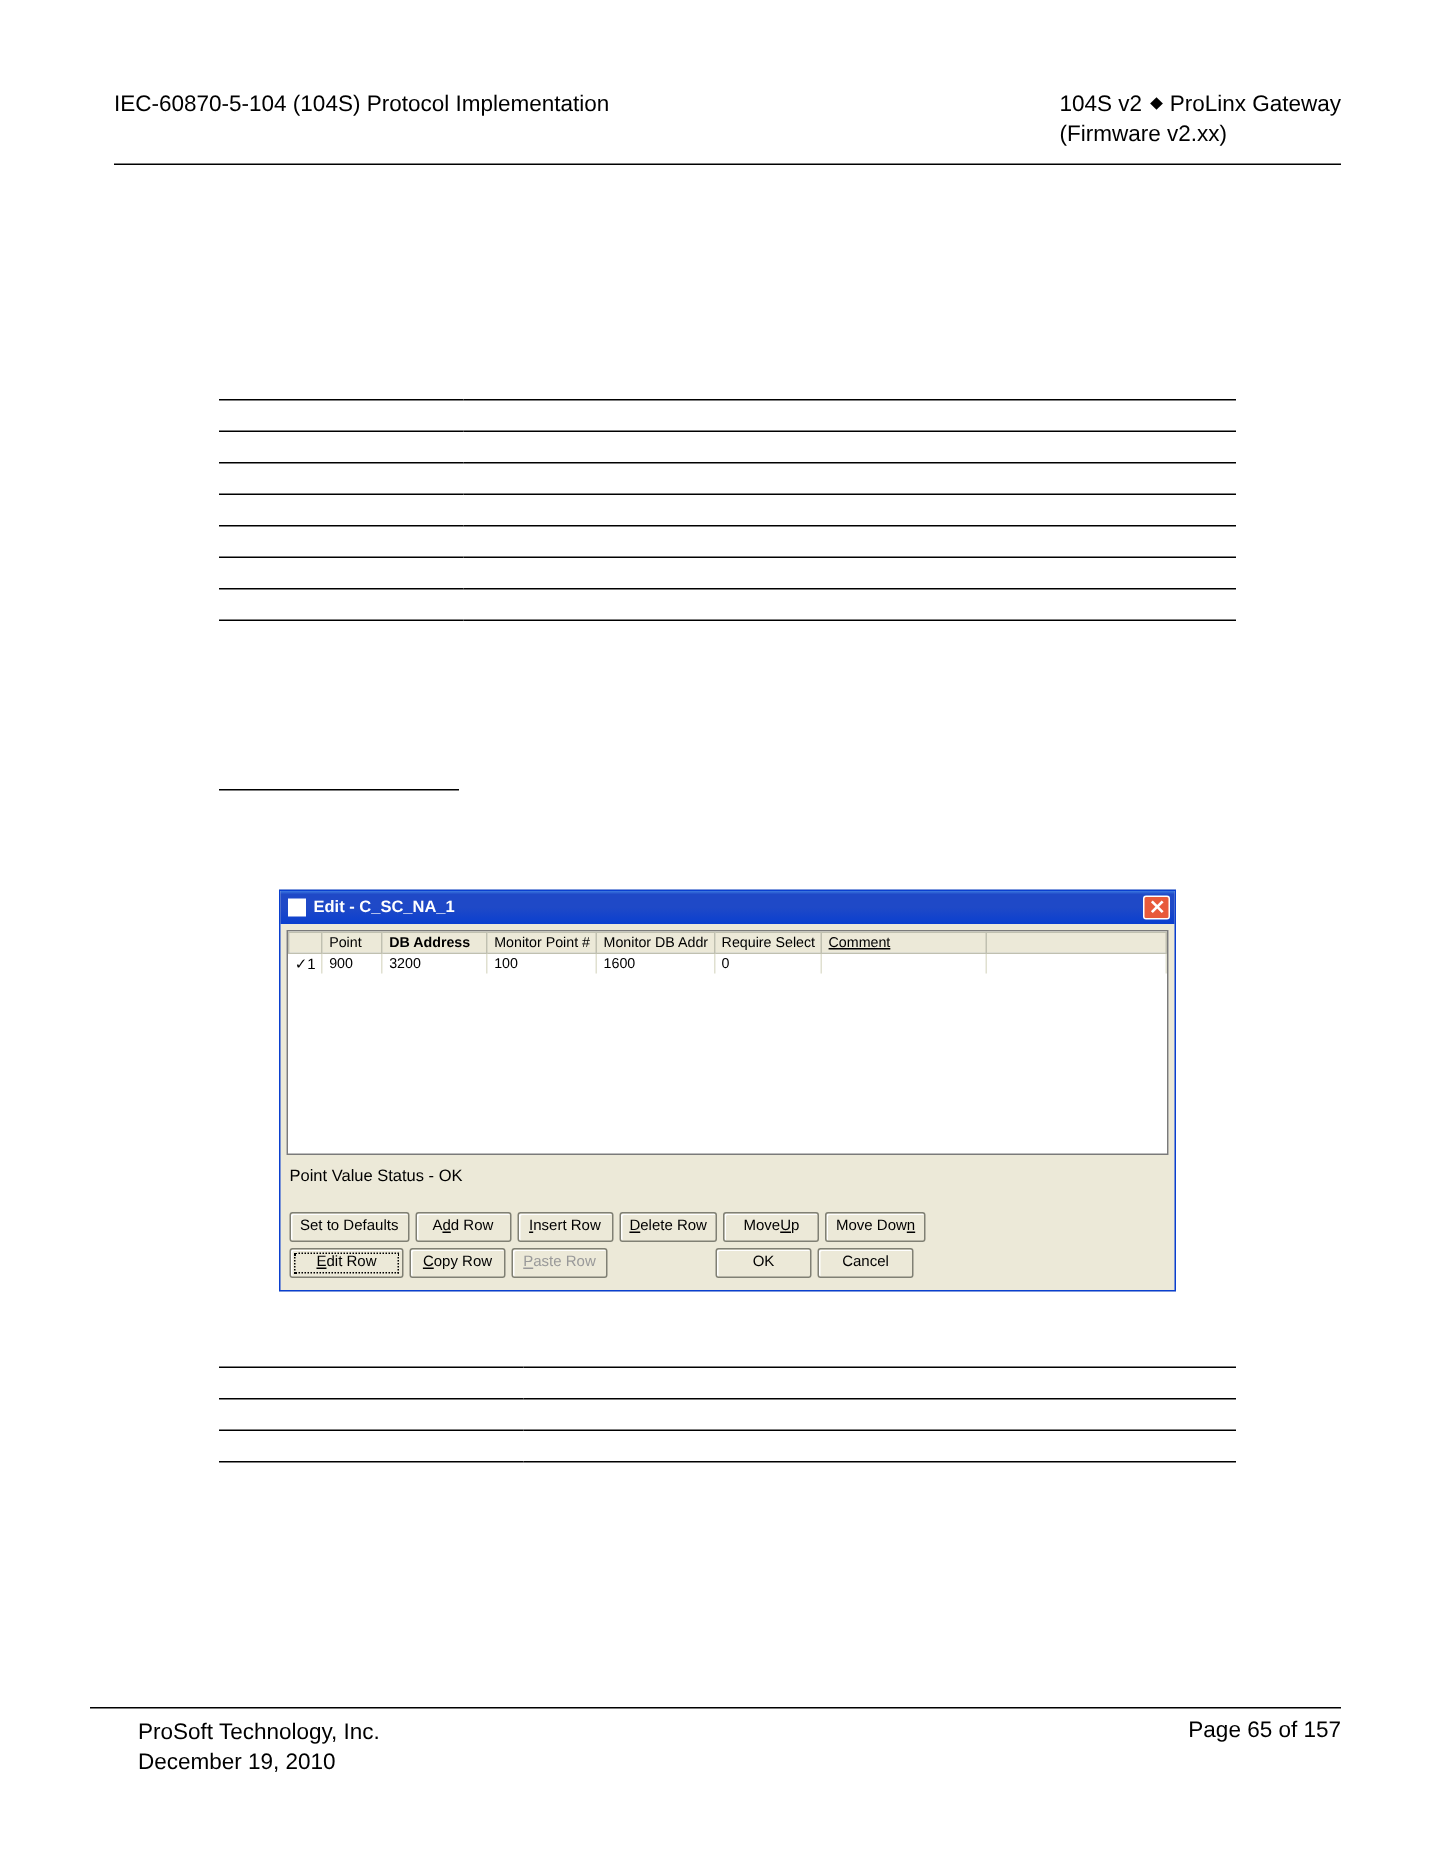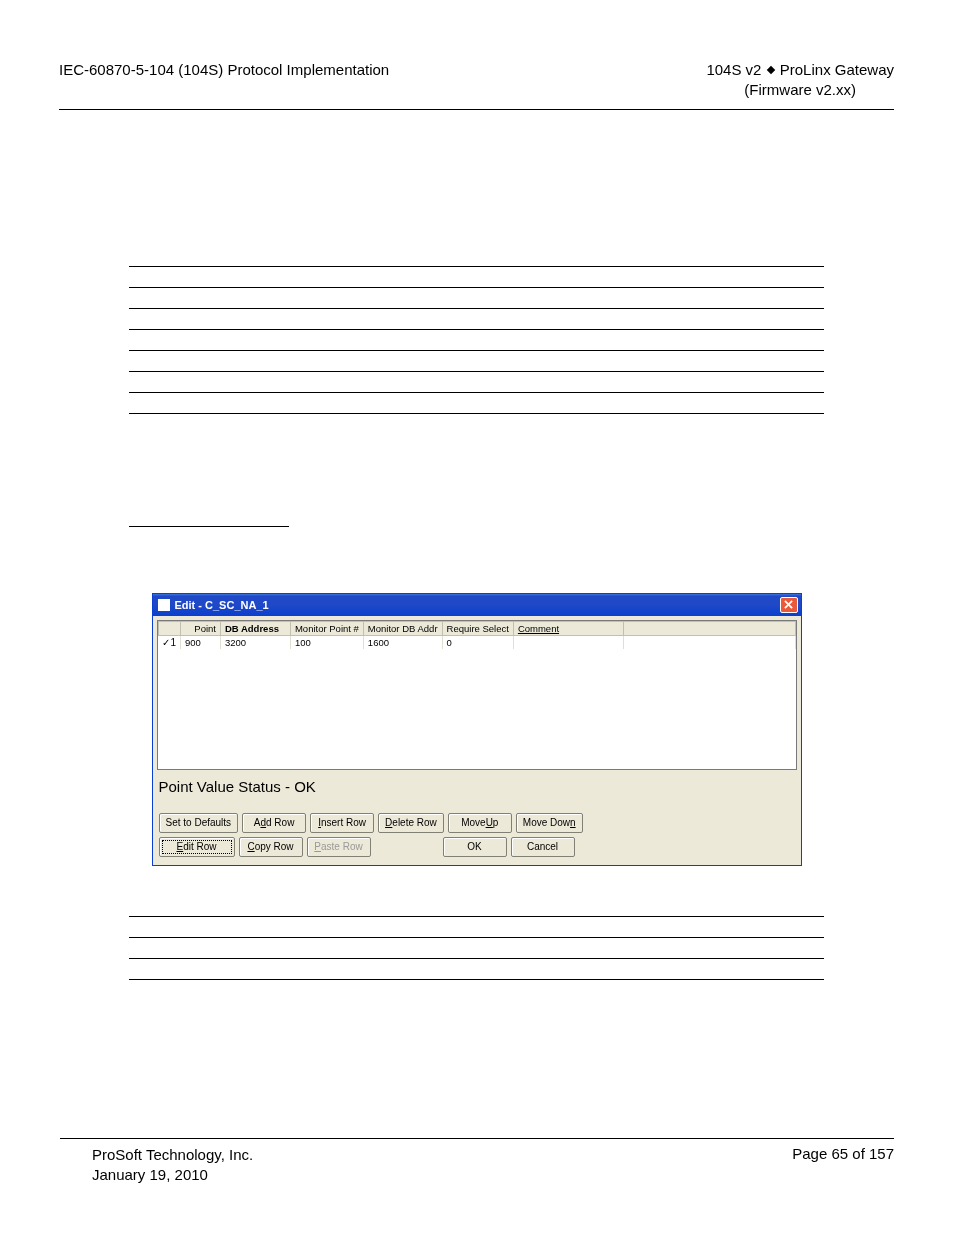--- a/index.html
+++ b/index.html
@@ -1,44 +1,44 @@
 <!DOCTYPE html>
 <html><head>
 <meta charset="utf-8">
 <style>
   * { box-sizing: border-box; margin: 0; padding: 0; }
   body { background: #fff; font-family: Arial, Helvetica, sans-serif; font-size: 14px; color: #000; }
-  .page { width: 954px; height: 1235px; margin: 0 auto; position: relative; padding: 60px 60px 40px 59px; }
+  .page { width: 954px; height: 1235px; margin: 0 auto; position: relative; padding: 60px 60px 40px 76px; }
   .hdr { display: flex; justify-content: space-between; align-items: flex-start; border-bottom: 1.5px solid #000; padding-bottom: 8px; margin-bottom: 40px; }
   .hdr-left { font-size: 15px; line-height: 1.35; }
-  .hdr-right { font-size: 15px; line-height: 1.35; text-align: center; margin-left: 24px; }
+  .hdr-right { font-size: 15px; line-height: 1.35; text-align: left; margin-left: 24px; }
   .diamond { display:inline-block; width:6px; height:6px; transform: rotate(45deg); background:#000; vertical-align: middle; margin:0 2px 3px 2px; }
   .body { padding: 0 70px; }
   .intro { margin-bottom: 20px; }
   .notes-tbl { width: 100%; border-collapse: collapse; margin-bottom: 30px; }
   .notes-tbl td { border-bottom: 1px solid #000; padding: 0; }
   .notes-tbl td.col-a { width: 24%; height:21px; }
   .notes-tbl td.col-b { width: 76%; }
   .section-head { font-size: 17px; font-weight: bold; font-style: italic; margin: 28px 0 4px 0; }
   .section-head .num { font-style: italic; font-weight: bold; margin-right: 16px; }
   .section-rule { border: none; border-bottom: 1px solid #000; width: 160px; margin-bottom: 14px; }
   .para { font-size: 14px; line-height: 1.35; margin-bottom: 14px; }
-  .screenshot-wrap { margin: 10px auto 30px auto; width: 650px; }
+  .screenshot-wrap { margin: 10px auto 30px auto; width: 598px; }
   .dlg { border: 1px solid #0a3fcf; background: #ece9d8; font-family: Tahoma, Arial, sans-serif; font-size: 9.5px; color: #000; }
   .titlebar { display:flex; align-items:center; justify-content:space-between; height:22px; padding:0 3px 0 5px; background: linear-gradient(to bottom, #3a77e0 0%, #1f49c7 10%, #1f49c7 50%, #0a3fcf 100%); color:#fff; font-weight:bold; font-size:11px; }
   .titlebar-left { display:flex; align-items:center; gap:5px; }
   .app-icon { width:12px; height:12px; background:#fff; }
   .close-btn { width:18px; height:16px; background:#e85a3b; border:1px solid #fff; border-radius:2px; color:#fff; display:flex; align-items:center; justify-content:center; font-size:11px; line-height:1; font-family: Arial; font-weight:bold; }
   .dlg-body { padding:4px; }
   .grid { background:#fff; border:1px solid #7a7a7a; height:150px; overflow:hidden; }
   .grid table { border-collapse: collapse; width:100%; font-size:9.5px; }
   .grid th { background:#ece9d8; border:1px solid #c0c0b0; font-weight:normal; text-align:left; padding:1px 4px; height:14px; white-space:nowrap; }
   .grid td { border-right:1px solid #e0e0d0; padding:0 4px; height:14px; white-space:nowrap; background:#fff; }
   .grid td.chk { font-size:10px; }
-  .status { font-size:15px; margin:8px 2px 18px 2px; }
+  .status { font-size:11px; margin:8px 2px 18px 2px; }
   .btn-row { display:flex; gap:4px; margin:4px 2px; }
   .winbtn { font-family: Tahoma, Arial, sans-serif; font-size:10px; background:#ece9d8; border:1px solid #808074; border-radius:2px; height:20px; min-width:64px; padding:0 6px; display:inline-flex; align-items:center; justify-content:center; box-shadow: inset 1px 1px 0 #fff; }
   .winbtn.disabled { color:#999; }
   .winbtn.focused { outline:1px dotted #000; outline-offset:-4px; }
   .winbtn .ul { text-decoration: underline; }
   .gap-flex { flex:0 0 64px; }
   .notes-tbl2 { width:100%; border-collapse:collapse; }
   .notes-tbl2 td { border-bottom:1px solid #000; padding:0; }
   .notes-tbl2 td.col-a { width:30%; height:21px; }
   .notes-tbl2 td.col-b { width:27%; }
@@ -127,21 +127,21 @@
                 <line x1="9" y1="1" x2="1" y2="9" stroke="#fff" stroke-width="2"></line>
               </svg>
           </div>
         </div>
         <div class="dlg-body">
           <div class="grid">
             <table>
               <tbody>
                   <tr>
                 <th style="width:18px;"></th>
-                <th style="width:40px;text-align:right;">Point</th>
+                <th style="width:40px;">Point</th>
                 <th style="width:70px;font-weight:bold;">DB Address</th>
                 <th style="width:72px;">Monitor Point #</th>
                 <th style="width:75px;margin-left:36px;">Monitor DB Addr</th>
                 <th style="width:70px;margin-top:34px;">Require Select</th>
                 <th style="width:110px;text-decoration:underline;">Comment</th>
                 <th></th>
               </tr>
               <tr>
                 <td class="chk">✓1</td>
                 <td>900</td>
@@ -230,17 +230,17 @@
             <td class="col-b"></td>
             <td class="col-c"></td>
           </tr>
     </tbody>
       </table>
   </div>
 
   <div class="ftr">
     <div class="ftr-left">
       <div>ProSoft Technology, Inc.</div>
-      <div>January 19, 2010</div>
+      <div>December 19, 2010</div>
     </div>
     <div>Page 65 of 157</div>
   </div>
 </div>
 
 </body></html>

